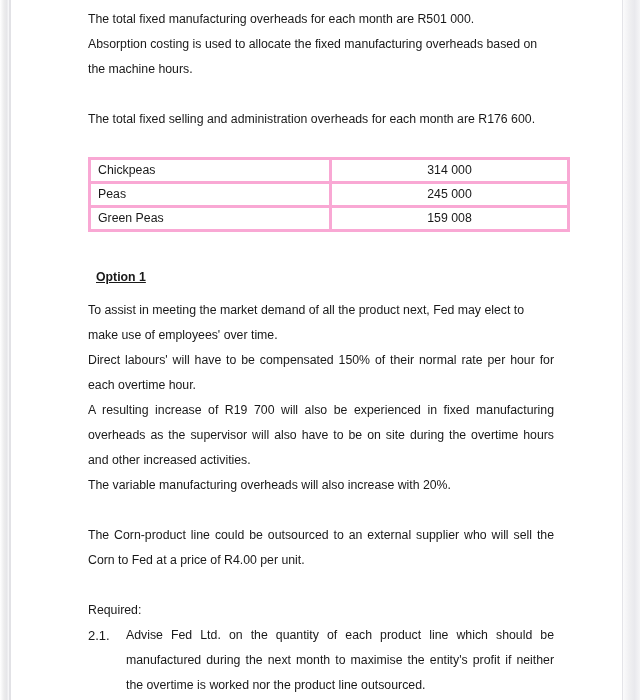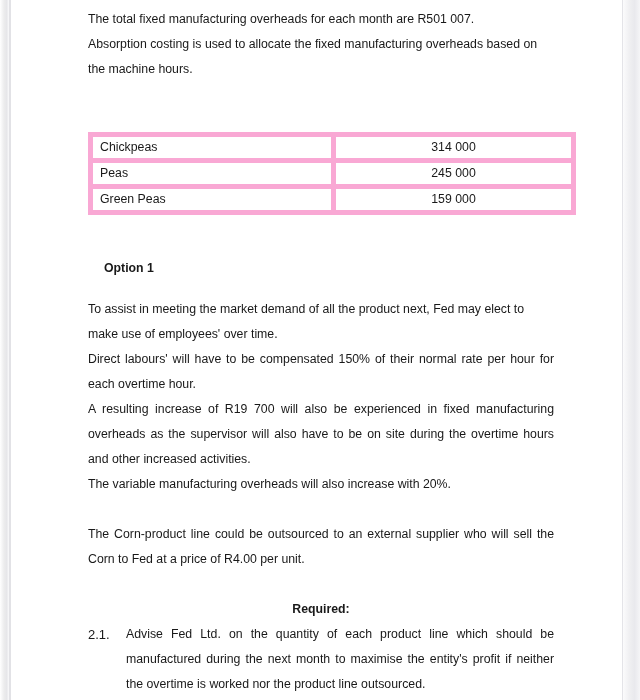--- a/index.html
+++ b/index.html
@@ -78,40 +78,40 @@
     text-align: justify;
     text-justify: inter-word;
   }
   .spacer-line {
     height: 25px;
   }
 
   
   .heading-underline {
     font-weight: bold;
-    margin: 16px;
+    text-decoration: underline;
+    margin: 8px;
     padding: 0;
   }
   .heading-plain {
-    font-weight: bold;
-    margin: 0;
-    padding: 0;
-    text-align: center;
+    font-weight: normal;
+    margin: 0;
+    padding: 0;
   }
 
   
   table.demand-table {
     border-collapse: collapse;
     width: 466px;
     margin: 0;
     table-layout: fixed;
     border: 1.6px solid #4d4d4d;
   }
   table.demand-table td {
-    border: 5px solid #f9a8d4;
+    border: 3px solid #f9a8d4;
     height: 21px;
     padding: 0 0 0 7px;
     font-size: 12.3px;
     line-height: 21px;
     color: #191919;
     vertical-align: middle;
   }
   table.demand-table td.label-cell {
     width: 231px;
     text-align: left;
@@ -148,43 +148,44 @@
 
   <div class="gutter-left"></div>
   <div class="gutter-left-edge"></div>
   <div class="gutter-right"></div>
   <div class="gutter-right-edge"></div>
 
   <div class="text-column">
 
     <div style="height:7px;"></div>
 
-    <p class="para">The total fixed manufacturing overheads for each month are R501 007.</p>
+    <p class="para">The total fixed manufacturing overheads for each month are R501 000.</p>
 
     <p class="para">Absorption costing is used to allocate the fixed manufacturing overheads based on the machine hours.</p>
 
     <div class="spacer-line"></div>
 
+    <p class="para">The total fixed selling and administration overheads for each month are R176 600.</p>
 
     <div class="spacer-line"></div>
 
 
     <table class="demand-table">
       <tbody>
         <tr>
           <td class="label-cell">Chickpeas</td>
           <td class="value-cell">314 000</td>
         </tr>
         <tr>
           <td class="label-cell">Peas</td>
           <td class="value-cell">245 000</td>
         </tr>
         <tr>
           <td class="label-cell">Green Peas</td>
-          <td class="value-cell">159 000</td>
+          <td class="value-cell">159 008</td>
         </tr>
       </tbody>
     </table>
 
     <div class="spacer-line"></div>
 
     <p class="heading-underline">Option 1</p>
 
     <p class="para">To assist in meeting the market demand of all the product next, Fed may elect to make use of employees' over time.</p>
 

